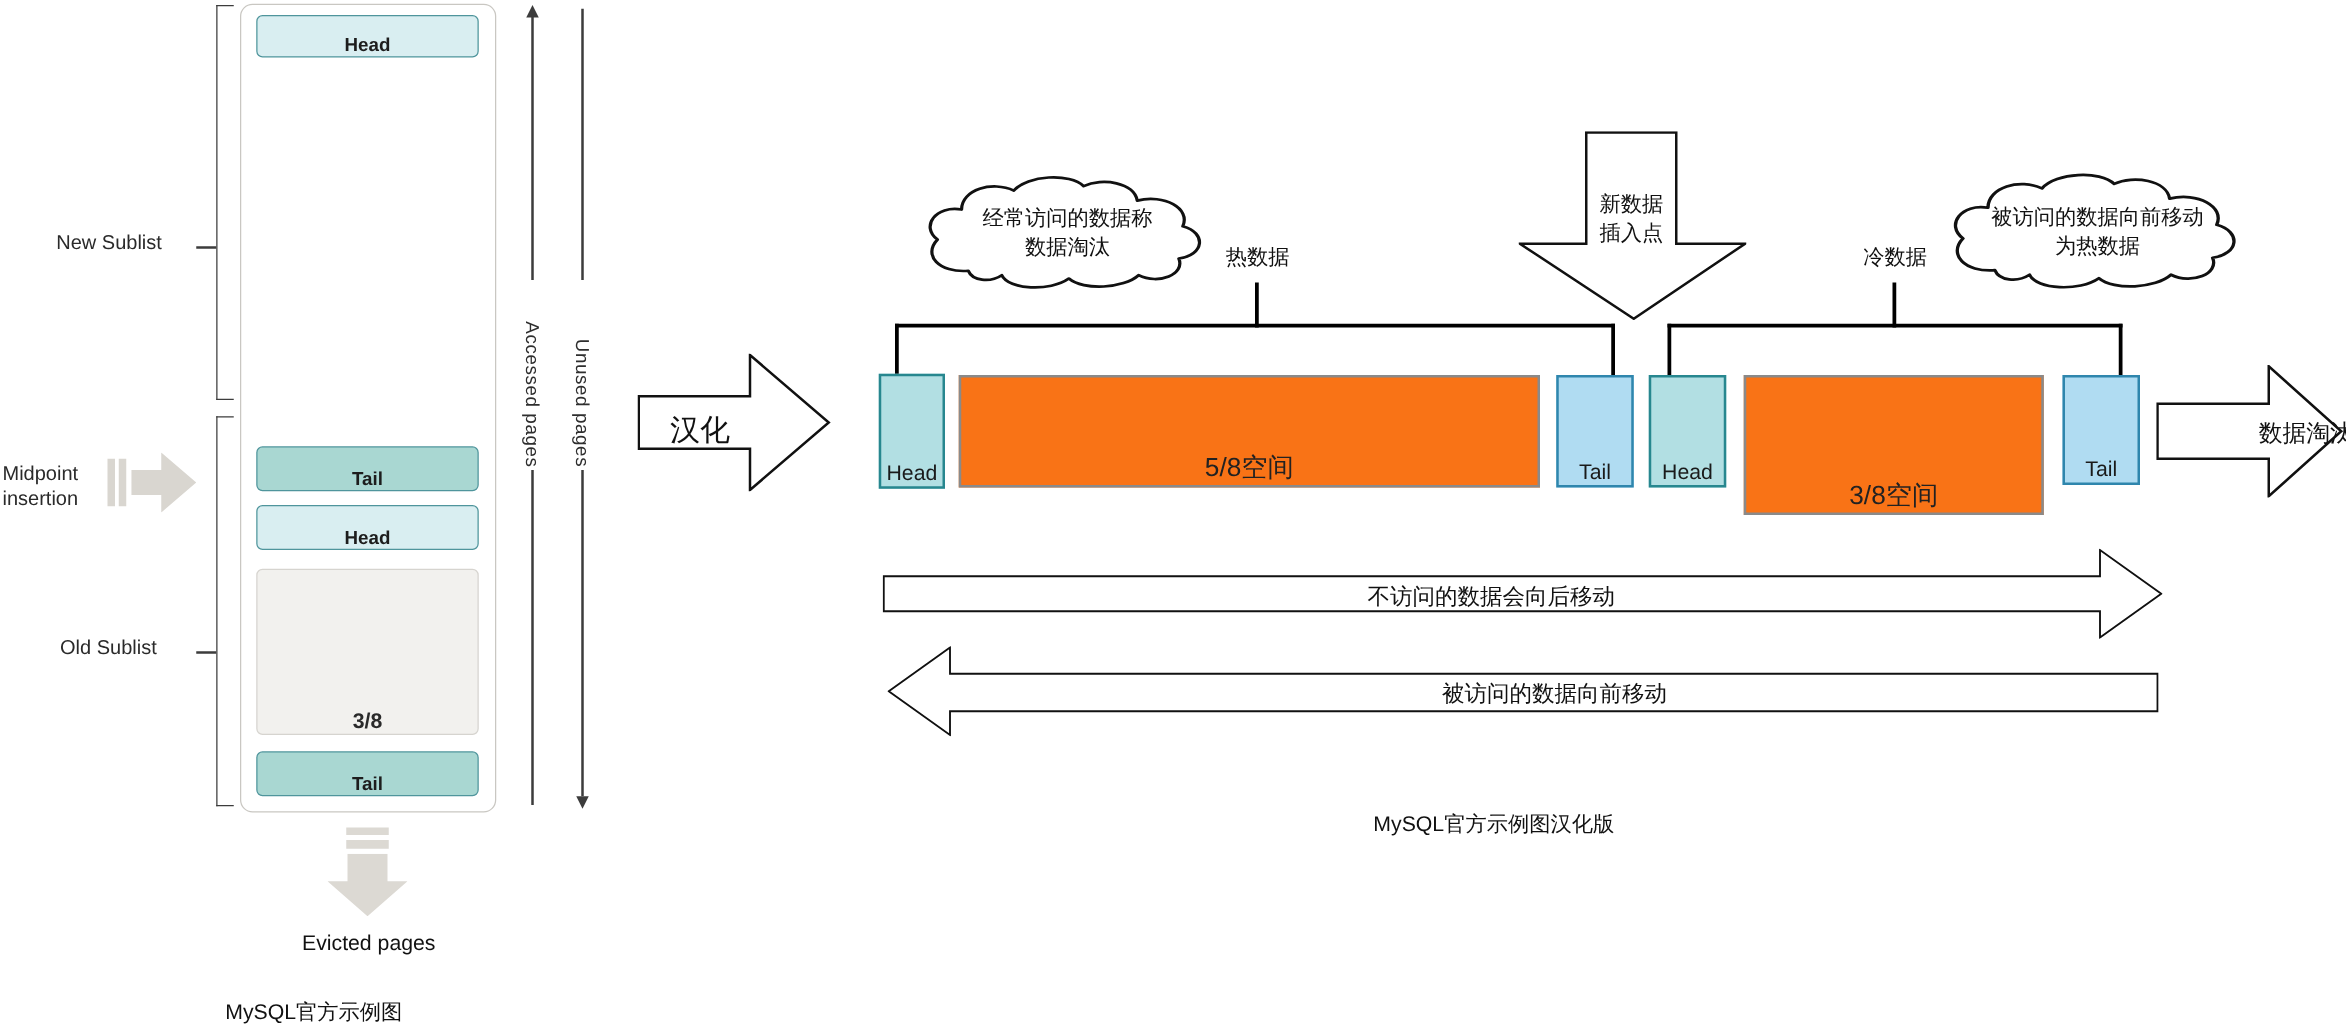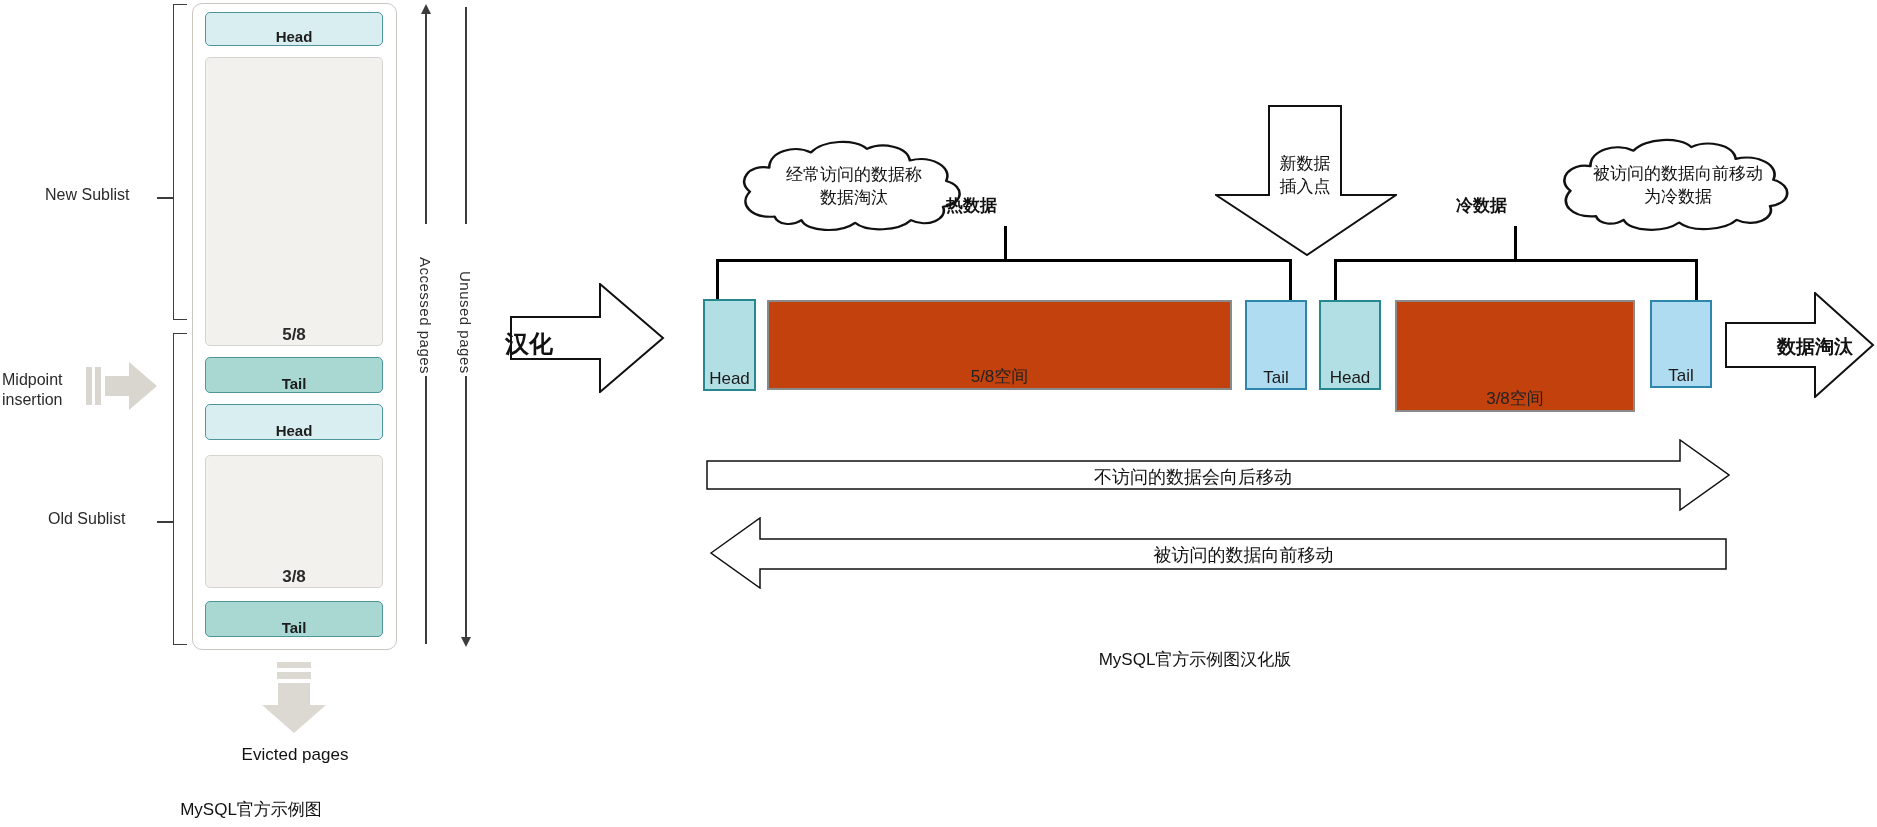--- a/index.html
+++ b/index.html
@@ -17,39 +17,36 @@
   .vline{width:1.5px;background:#3c3c3c;}
   .vtext{writing-mode:vertical-rl;font-size:15px;color:#2e2e2e;letter-spacing:0.5px;}
   .sublabel{font-size:16px;color:#2a2a2a;}
   .arrow-up{width:0;height:0;border-left:5px solid transparent;border-right:5px solid transparent;border-bottom:10px solid #3c3c3c;}
   .arrow-dn{width:0;height:0;border-left:5px solid transparent;border-right:5px solid transparent;border-top:10px solid #3c3c3c;}
   .graybar{background:#d9d6d0;}
   .caption{font-size:17px;color:#111;text-align:center;}
   
   .rhead{background:#b2dfe3;border:2px solid #27878f;font-size:17px;}
   .rtail{background:#b0dcf2;border:2px solid #2f86ad;font-size:17px;}
-  .rgray{background:#c2410c;border:2px solid #8a8a8a;font-size:17px;color:#222;}
+  .rgray{background:#f97316;border:2px solid #8a8a8a;font-size:21px;color:#222;}
   .blk{background:#000;}
-  .zhlabel{font-size:17px;color:#111;font-weight:bold;}
+  .zhlabel{font-size:17px;text-align:center;color:#111;}
   .cloudtext{font-size:17px;text-align:center;line-height:23px;color:#111;}
   .arrtext{font-size:18px;text-align:center;color:#111;}
   svg{display:block;}
 </style>
 </head>
 <body>
 
 <div class="canvas">
 
   <div class="abs lcontainer" style="left:192px;top:3px;width:203px;height:645px;"></div>
 
   <div class="abs cell lhead" style="left:205px;top:12px;width:178px;height:34px;">
       <span>Head</span>
-    </div>
-  <div class="abs cell lgray" style="left:205px;top:57px;width:178px;height:289px;">
-      <span>5/8</span>
     </div>
   <div class="abs cell ltail" style="left:205px;top:357px;width:178px;height:36px;">
       <span>Tail</span>
     </div>
   <div class="abs cell lhead" style="left:205px;top:404px;width:178px;height:36px;">
       <span>Head</span>
     </div>
   <div class="abs cell lgray" style="left:205px;top:455px;width:178px;height:133px;">
       <span>3/8</span>
     </div>
@@ -108,21 +105,21 @@
   <div class="abs cloudtext" style="left:746px;top:163px;width:216px;">
     <span>经常访问的数据称</span><br>
     <span>数据淘汰</span>
   </div>
 
   <svg class="abs" style="left:1556px;top:138px;" width="244" height="100" viewBox="0 0 220 110" preserveAspectRatio="none">
     <path d="M 36 86 C 14 88, 2 72, 13 58 C 0 46, 12 27, 31 31 C 31 13, 54 5, 70 14 C 80 0, 112 -2, 122 10 C 136 2, 160 7, 162 23 C 182 17, 202 30, 196 46 C 214 52, 212 72, 193 75 C 198 89, 178 99, 163 90 C 152 102, 122 104, 111 93 C 97 105, 66 103, 61 90 C 52 97, 39 95, 36 86 Z" fill="#fff" stroke="#111" stroke-width="2.4" stroke-linejoin="round"></path>
   </svg>
   <div class="abs cloudtext" style="left:1566px;top:162px;width:224px;">
     <span>被访问的数据向前移动</span><br>
-    <span>为冷数据</span>
+    <span>为热数据</span>
   </div>
 
   <div class="abs zhlabel" style="left:946px;top:194px;width:120px;">热数据</div>
   <div class="abs blk" style="left:1004px;top:226px;width:3px;height:36px;"></div>
   <div class="abs blk" style="left:716px;top:259px;width:576px;height:3px;"></div>
   <div class="abs blk" style="left:716px;top:259px;width:3px;height:41px;"></div>
   <div class="abs blk" style="left:1289px;top:259px;width:3px;height:42px;"></div>
 
   <div class="abs zhlabel" style="left:1456px;top:194px;width:120px;">冷数据</div>
   <div class="abs blk" style="left:1514px;top:226px;width:3px;height:36px;"></div>

